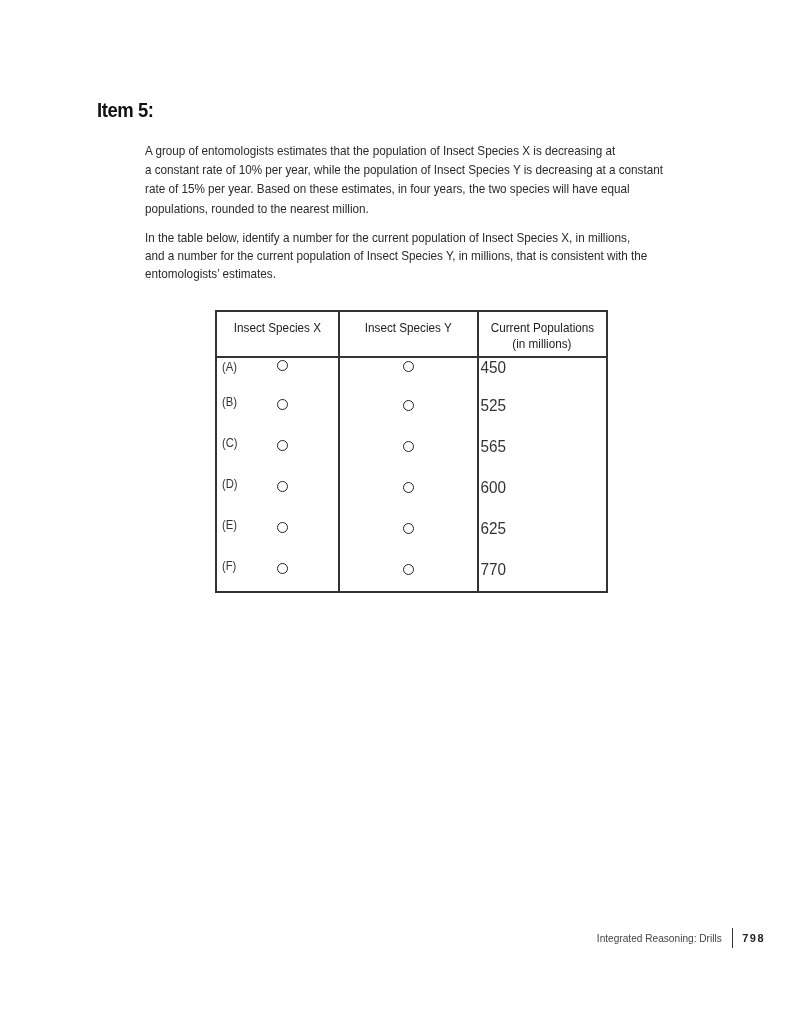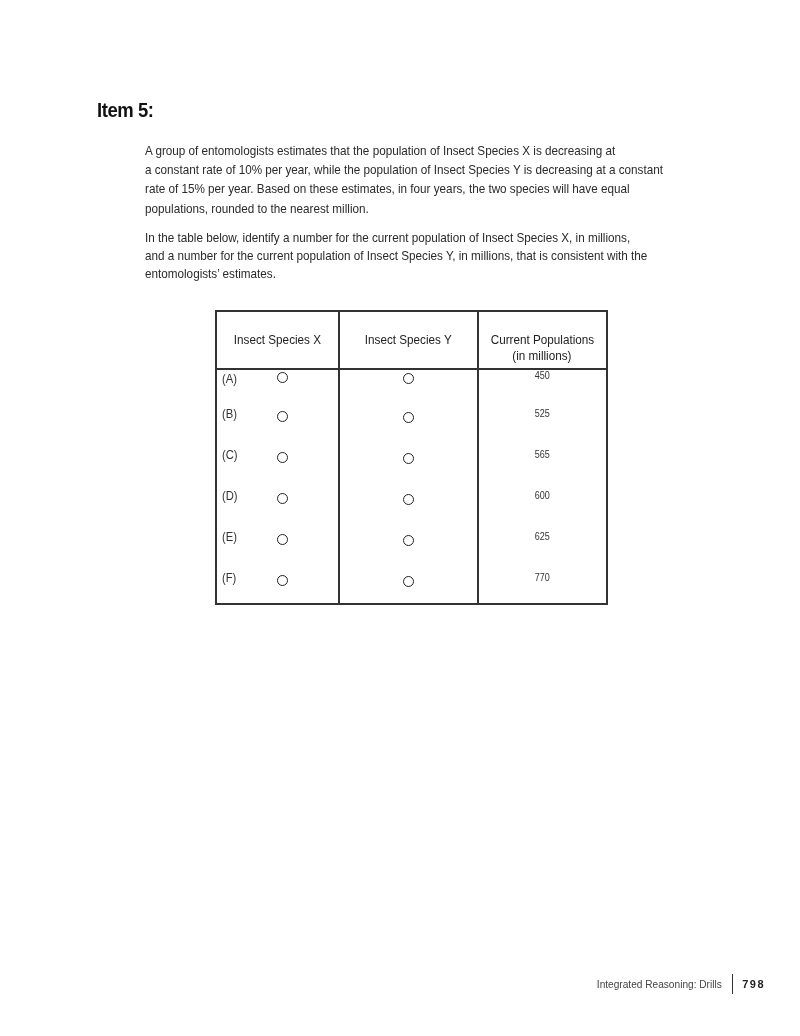--- a/index.html
+++ b/index.html
@@ -9,40 +9,40 @@
       letter-spacing: -0.5px; transform: scaleX(0.88); transform-origin: left top; color: #111; }
     .para { position: absolute; left: 145px; font-size: 13px; line-height: 19px;
       transform: scaleX(0.9); transform-origin: left top; color: #2a2a2a; white-space: nowrap; }
     .p1 { top: 141px; }
     .p1 .l4 { margin-top: 1px; }
     .p2 { top: 229px; line-height: 18px; }
     table.opts { position: absolute; left: 215px; top: 310px; width: 393px; border-collapse: collapse;
       border: 2px solid #333; font-size: 13px; }
     table.opts th, table.opts td { border-left: 2px solid #333; border-right: 2px solid #333; padding: 0; }
     table.opts th { border-bottom: 2px solid #333; font-weight: normal; height: 36px; vertical-align: top;
-      padding-top: 20px; line-height: 16px; color: #222; }
+      padding-top: 8px; line-height: 16px; color: #222; }
     .col-x { width: 122px; }
     .col-y { width: 137px; margin-top: 40px; }
     .col-v { width: 128px; margin-top: 12px; }
     .hdr-inner { display: inline-block; transform: scaleX(0.9); }
     table.opts td { height: 35px; vertical-align: top; }
     tr.first td { padding-top: 4px; height: 31px; }
     .cell-x { position: relative; }
     .letter { position: absolute; left: 5px; top: 2px; font-size: 12.5px; color: #333; transform: scaleX(0.9); transform-origin: left top; }
     tr.first .letter { top: 2px; }
     .radio { display: inline-block; width: 9px; height: 9px; border: 1.4px solid #222; border-radius: 50%; }
     .cell-x .radio { position: absolute; left: 60px; top: 6px; }
     tr.first .cell-x .radio { top: 2px; }
     .cell-y { text-align: center; padding-top: 6px !important; }
     tr.first .cell-y { padding-top: 2px !important; }
-    .cell-v { text-align: center; font-size: 10px; color: #333; padding-top: 3px !important; }
+    .cell-v { text-align: left; font-size: 17px; color: #333; padding-top: 3px !important; }
     tr.first .cell-v { padding-top: 0 !important; }
     .cell-v span { display: inline-block; transform: scaleX(0.9); }
     tr.last td { height: 28px; }
-    .footer { position: absolute; top: 974px; left: 586px; font-size: 11px; color: #444;
+    .footer { position: absolute; top: 928px; left: 586px; font-size: 11px; color: #444;
       display: flex; align-items: center; }
     .footer .label { transform: scaleX(0.92); transform-origin: right center; }
     .footer .sep { width: 1.5px; height: 20px; background: #333; margin: 0 9px 0 10px; }
     .footer .page { font-weight: bold; letter-spacing: 1.5px; color: #222; }
   </style>
 </head>
 <body>
 
 <div class="title">Item 5:</div>
 

